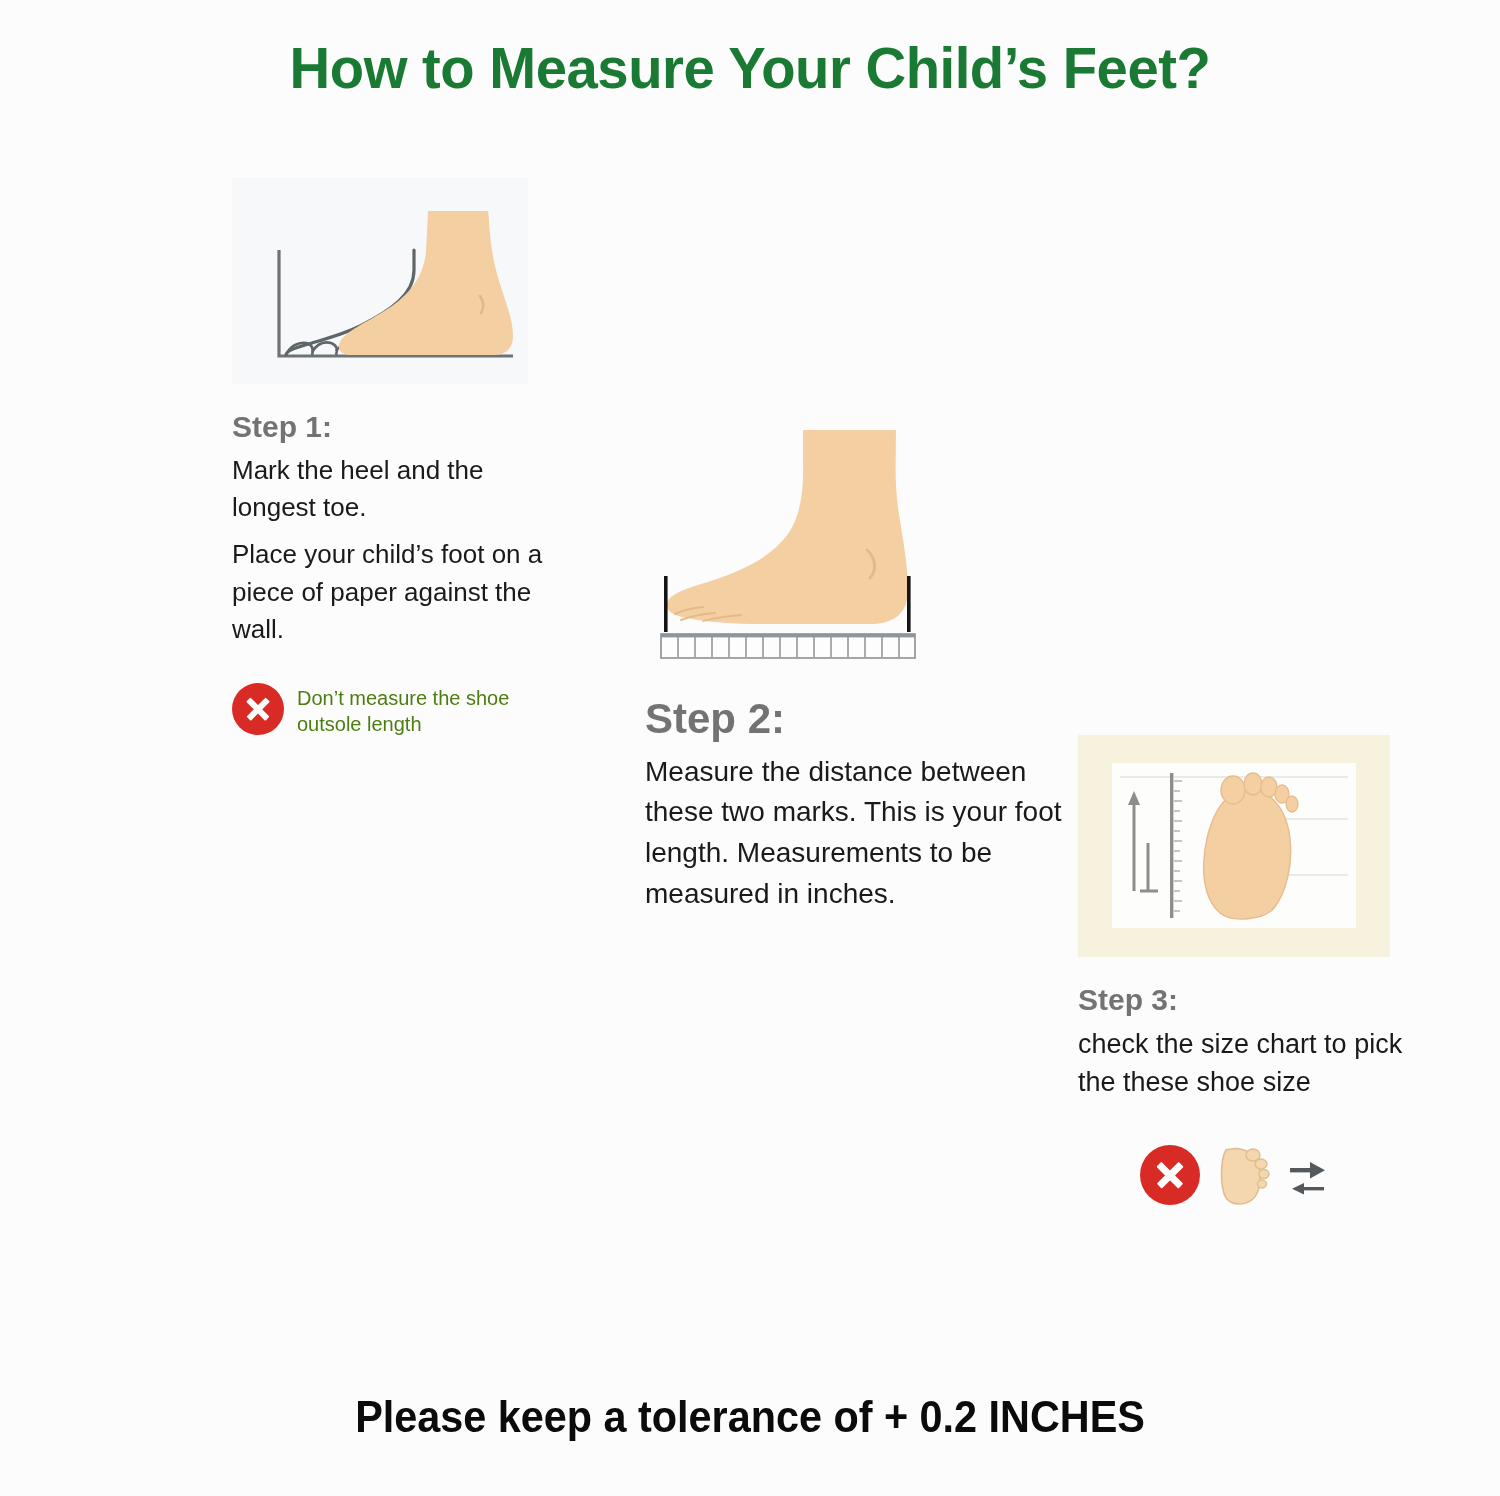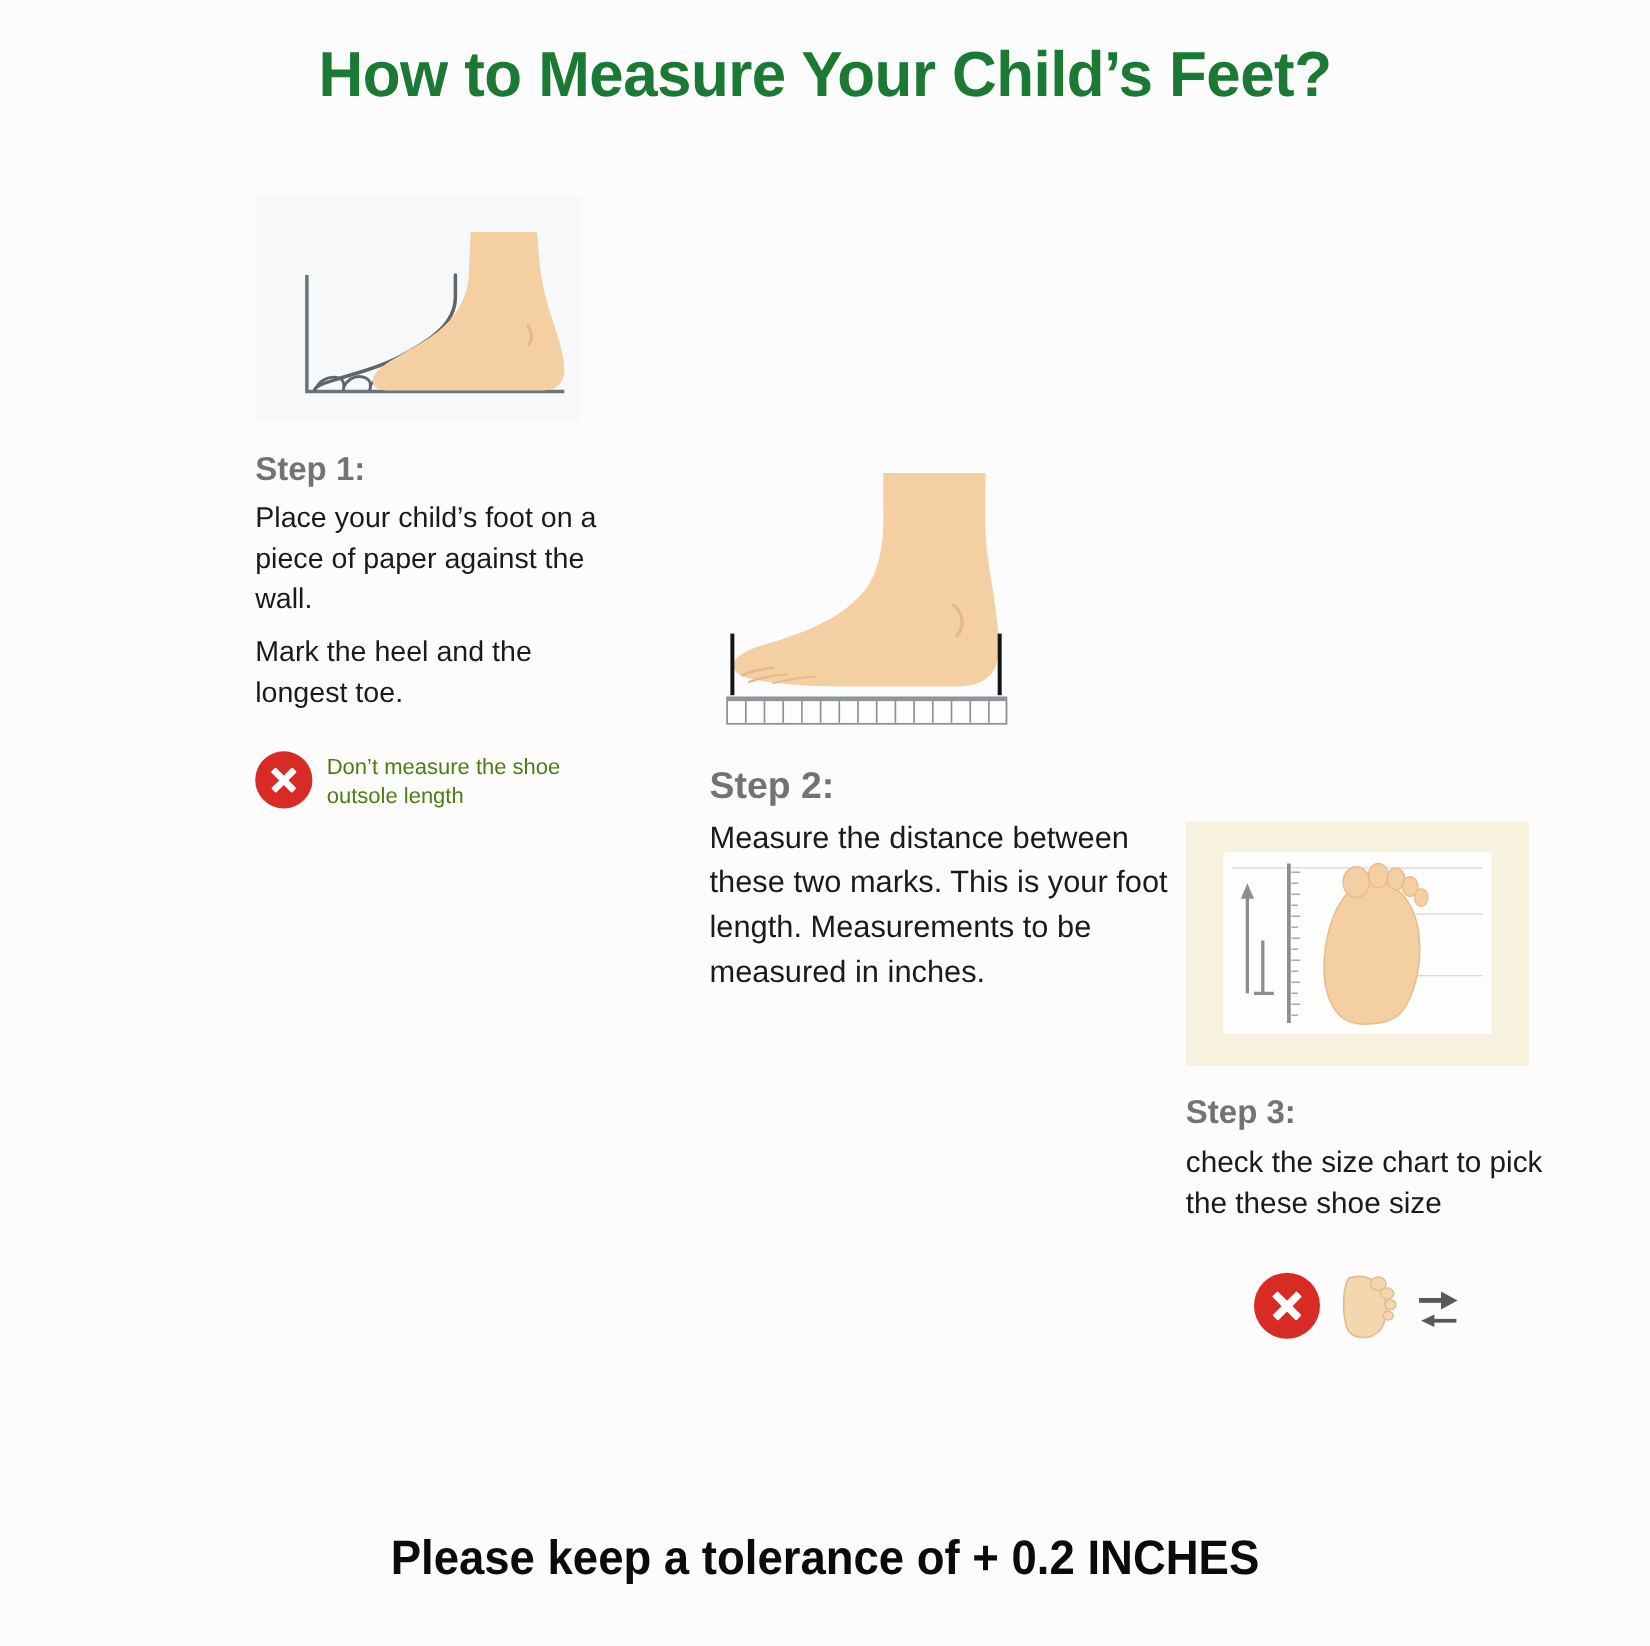--- a/index.html
+++ b/index.html
@@ -34,21 +34,21 @@
     letter-spacing: -0.5px;
     font-family: "Liberation Sans", sans-serif;
     transform: scaleX(0.97);
   }
 
   
   .step-block { position: absolute; }
 
   #step-1-block { left: 232px; top: 178px; width: 320px; }
   #step-2-block { left: 645px; top: 418px; width: 430px; }
-  #step-3-block { left: 1078px; top: 735px; width: 330px; margin-top: 12px; }
+  #step-3-block { left: 1078px; top: 735px; width: 330px; }
 
   .step-illustration { position: relative; }
 
   .step-heading {
     font-size: 31px;
     font-weight: bold;
     color: #737373;
     margin: 0 0 6px 0;
     line-height: 1.25;
   }
@@ -56,21 +56,21 @@
     font-size: 27px;
     color: #1a1a1a;
     line-height: 1.42;
     margin: 0;
   }
   .step-body .para { margin: 0; }
   .step-body .para + .para { margin-top: 10px; }
 
   #step-1-block .step-heading { font-size: 30px; }
   #step-1-block .step-body { font-size: 26px; line-height: 1.44; }
-  #step-2-block .step-heading { font-size: 34px; }
+  #step-2-block .step-heading { font-size: 42px; }
   #step-2-block .step-body { font-size: 28px; line-height: 1.46; }
   #step-3-block .step-heading { font-size: 30px; }
   #step-3-block .step-body { font-size: 27px; line-height: 1.44; }
 
   
   .warning {
     display: flex;
     align-items: flex-start;
     gap: 13px;
   }
@@ -193,22 +193,22 @@
           <path d="M196,33 L256,33 C257,46 257,56 258,64 L196,64 Z" fill="#f4cfa2"></path>
 
           <path d="M248,118 C252,124 252,130 249,135" fill="none" stroke="#e2b886" stroke-width="2.6" stroke-linecap="round"></path>
         </svg>
       </div>
     </div>
 
     <div style="margin-top:24px;">
       <div class="step-heading">Step 1:</div>
       <div class="step-body">
+        <div class="para">Mark the heel and the longest toe.</div>
         <div class="para">Place your child’s foot on a piece of paper against the wall.</div>
-        <div class="para">Mark the heel and the longest toe.</div>
       </div>
     </div>
 
     <div class="warning" id="warning-1" style="margin-top:34px;">
       <div class="x-badge sz-52"></div>
       <div class="warning-text">Don’t measure the shoe outsole length</div>
     </div>
   </div>
 
   <div id="step-2-block" class="step-block">

